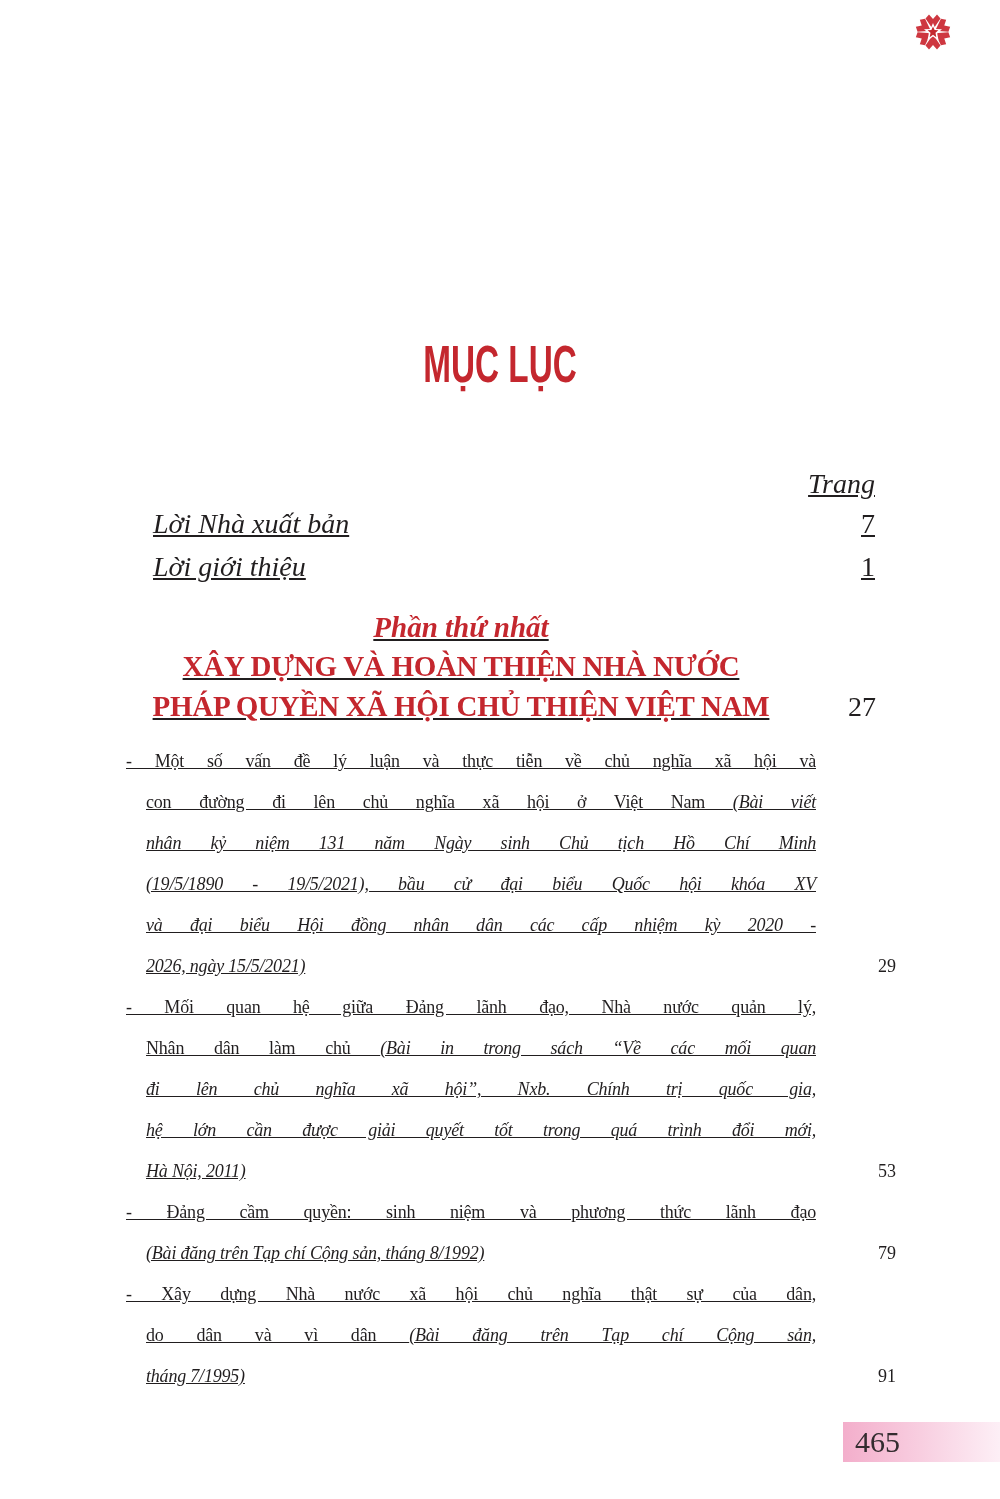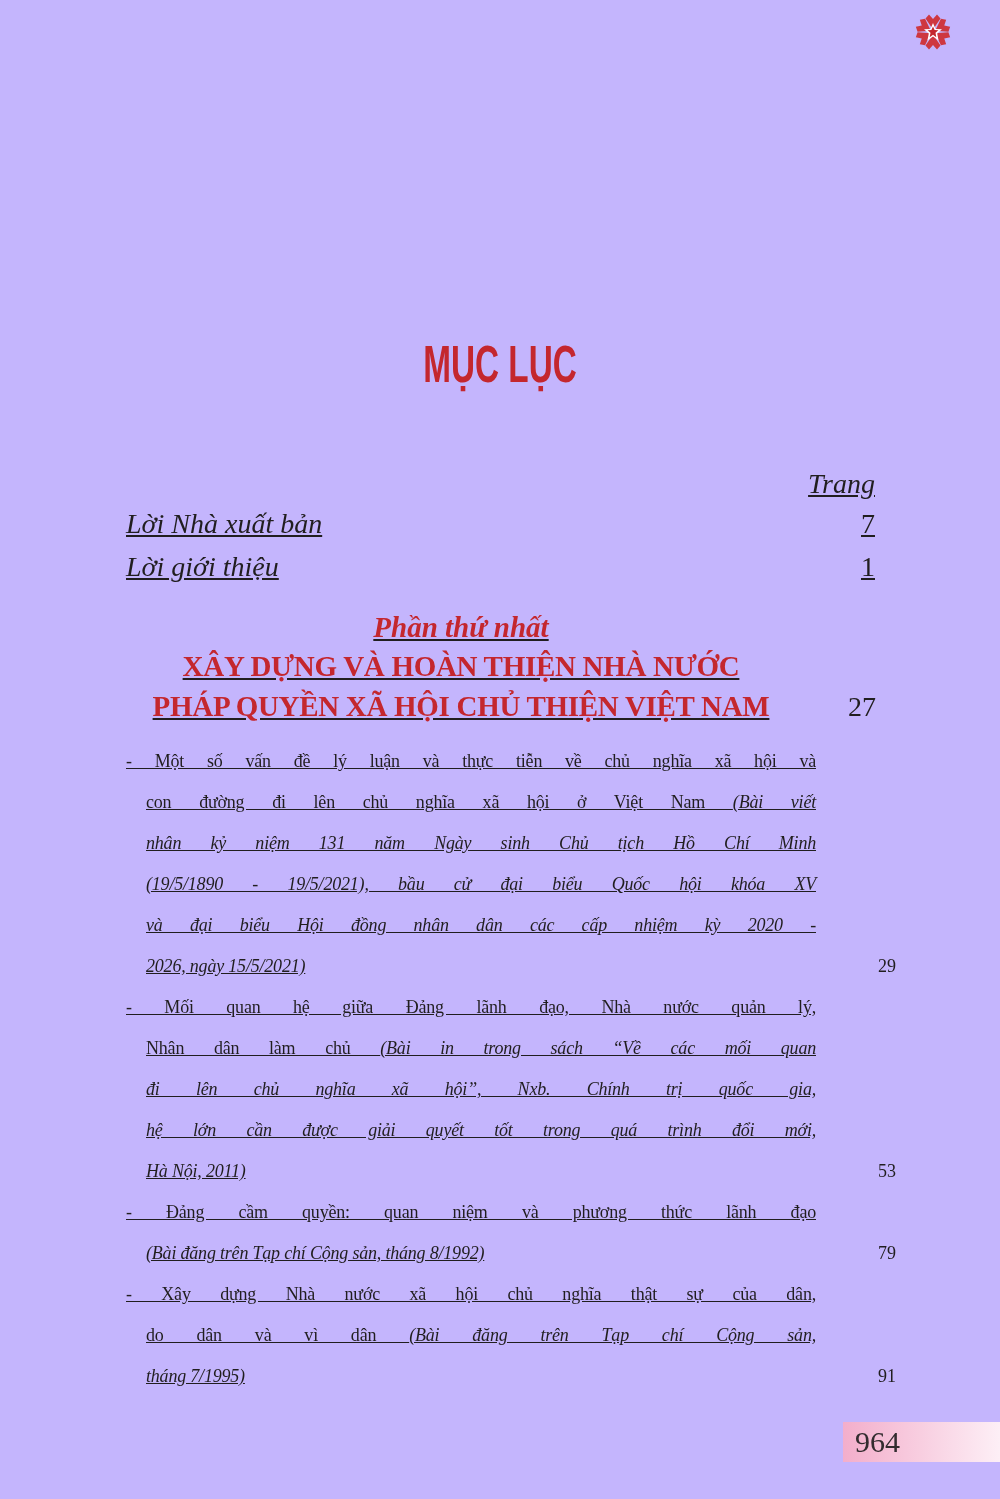--- a/index.html
+++ b/index.html
@@ -1,19 +1,19 @@
 <!DOCTYPE html>
 <html><head>
 <meta charset="utf-8">
 <style>
   html,body{margin:0;padding:0;background:#e8e8e8;}
   .page{
     position:relative;
     width:1000px;height:1499px;
-    background:#c4b5fd;
+    background:#ffffff;
     font-family:"Liberation Serif", serif;
     color:#211e1f;
     overflow:hidden;
   }
   
   .ornament{position:absolute;top:12px;left:913px;width:40px;height:40px;}
   
   .title-wrap{padding-top:336px;text-align:center;height:54px;}
   .title{
     display:inline-block;
@@ -31,21 +31,21 @@
     margin-top:76px;
     text-align:right;
     font-style:italic;
     font-size:28px;
     line-height:36px;
   }
   .front-row{
     display:flex;justify-content:space-between;align-items:baseline;
     font-size:28px;line-height:43px;
   }
-  .front-label{font-style:italic;}
+  .front-label{font-style:italic;margin-left:27px;}
   .front-page{font-style:normal;}
   
   .part{position:relative;width:670px;text-align:center;margin-top:20px;}
   .part-kicker{
     font-weight:bold;font-style:italic;
     font-size:29px;line-height:38px;
   }
   .part-line{
     font-weight:bold;
     font-size:29px;line-height:40px;
@@ -148,26 +148,26 @@
         <div class="line just"><span>con đường đi lên chủ nghĩa xã hội ở Việt Nam </span><span class="it">(Bài viết</span></div>
         <div class="line just"><span class="it">nhân kỷ niệm 131 năm Ngày sinh Chủ tịch Hồ Chí Minh</span></div>
         <div class="line just"><span class="it">(19/5/1890 - 19/5/2021), bầu cử đại biểu Quốc hội khóa XV</span></div>
         <div class="line just"><span class="it">và đại biểu Hội đồng nhân dân các cấp nhiệm kỳ 2020 -</span></div>
         <div class="line"><span class="it">2026, ngày 15/5/2021)</span><span class="pn">29</span></div>
         <div class="line dash just"><span>- Mối quan hệ giữa Đảng lãnh đạo, Nhà nước quản lý,</span></div>
         <div class="line just"><span>Nhân dân làm chủ </span><span class="it">(Bài in trong sách “Về các mối quan</span></div>
         <div class="line just"><span class="it">đi lên chủ nghĩa xã hội”, Nxb. Chính trị quốc gia,</span></div>
         <div class="line just"><span class="it">hệ lớn cần được giải quyết tốt trong quá trình đổi mới,</span></div>
         <div class="line"><span class="it">Hà Nội, 2011)</span><span class="pn">53</span></div>
-        <div class="line dash just"><span>- Đảng cầm quyền: quan niệm và phương thức lãnh đạo</span></div>
+        <div class="line dash just"><span>- Đảng cầm quyền: sinh niệm và phương thức lãnh đạo</span></div>
         <div class="line"><span class="it">(Bài đăng trên Tạp chí Cộng sản, tháng 8/1992)</span><span class="pn">79</span></div>
         <div class="line dash just"><span>- Xây dựng Nhà nước xã hội chủ nghĩa thật sự của dân,</span></div>
         <div class="line just"><span>do dân và vì dân </span><span class="it">(Bài đăng trên Tạp chí Cộng sản,</span></div>
         <div class="line"><span class="it">tháng 7/1995)</span><span class="pn">91</span></div>
       </div>
 
   </div>
 
   <div class="folio-band" style="background:linear-gradient(to right,#f3aecb,#fdeff6);">
-    <span class="folio-num">964</span>
+    <span class="folio-num">465</span>
   </div>
 
 </div>
 
 </body></html>

